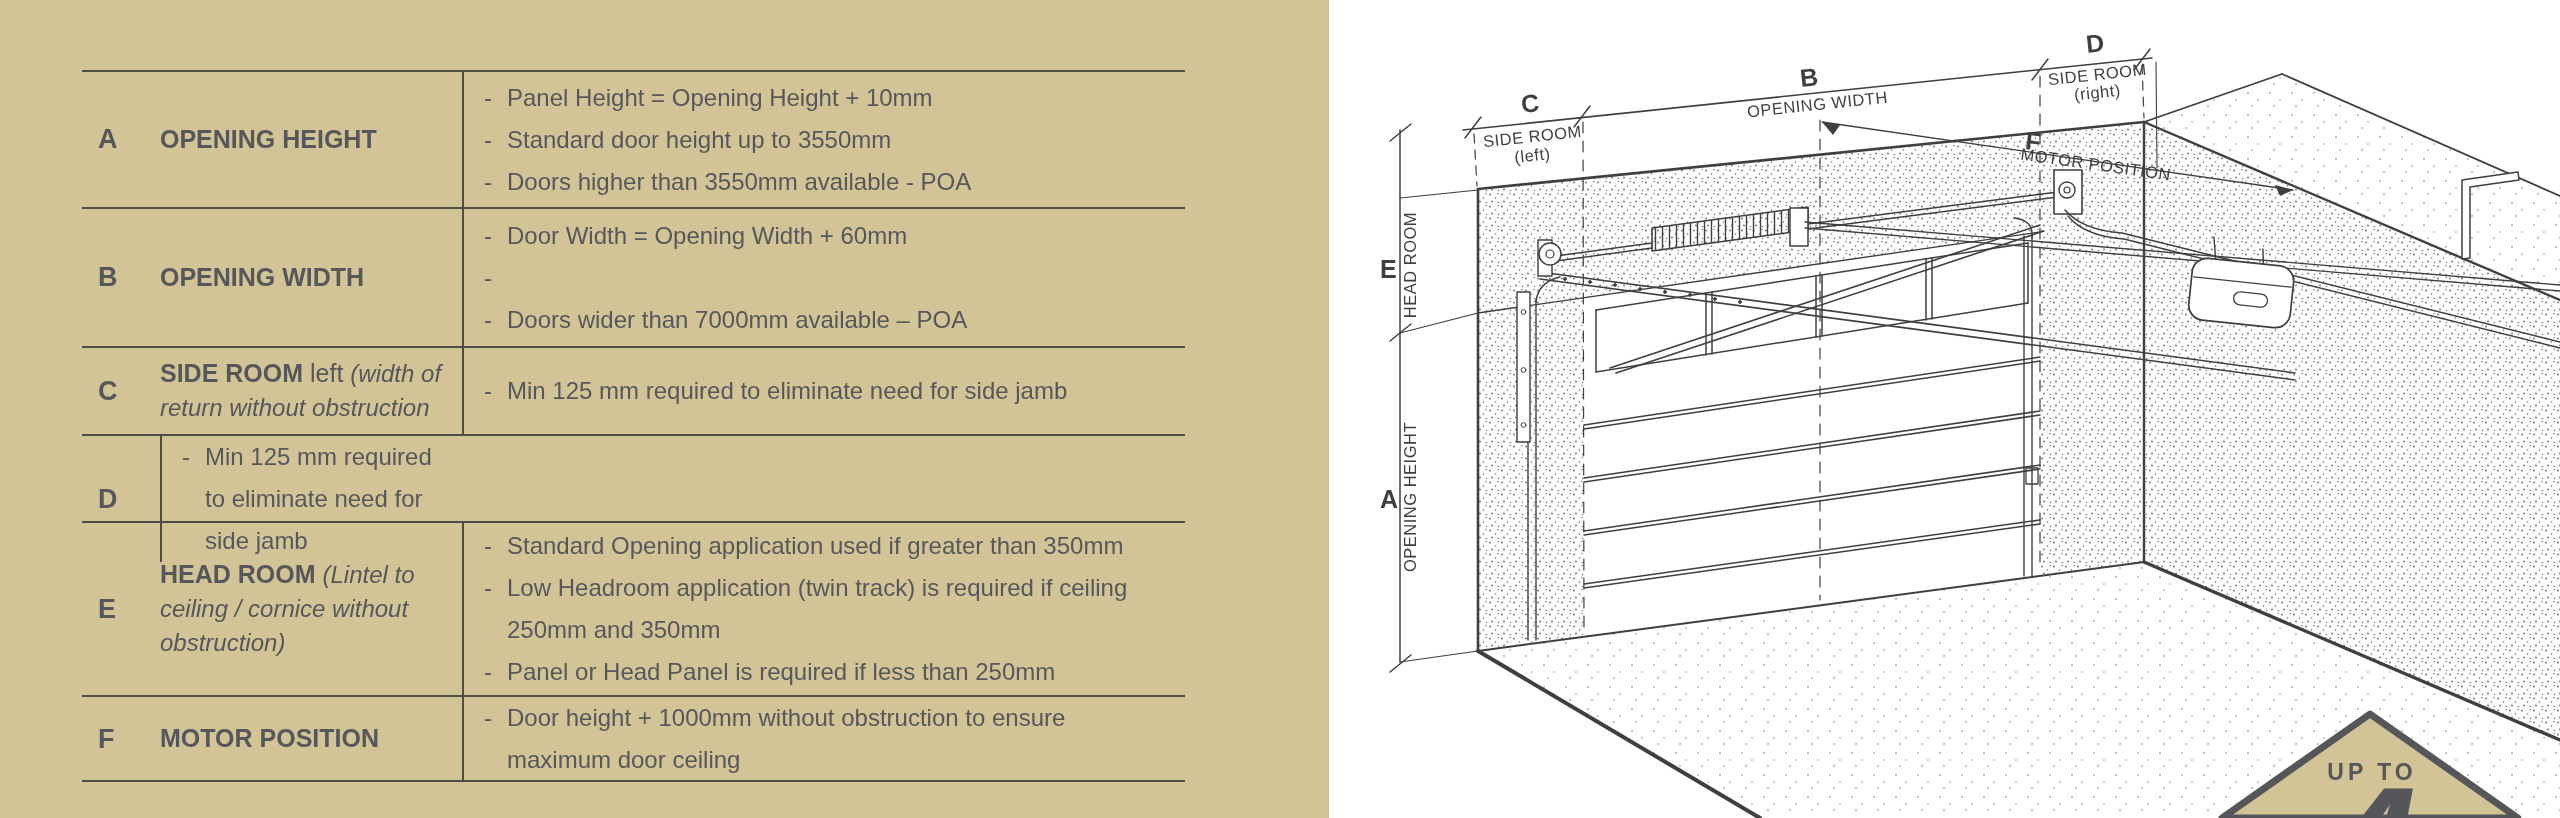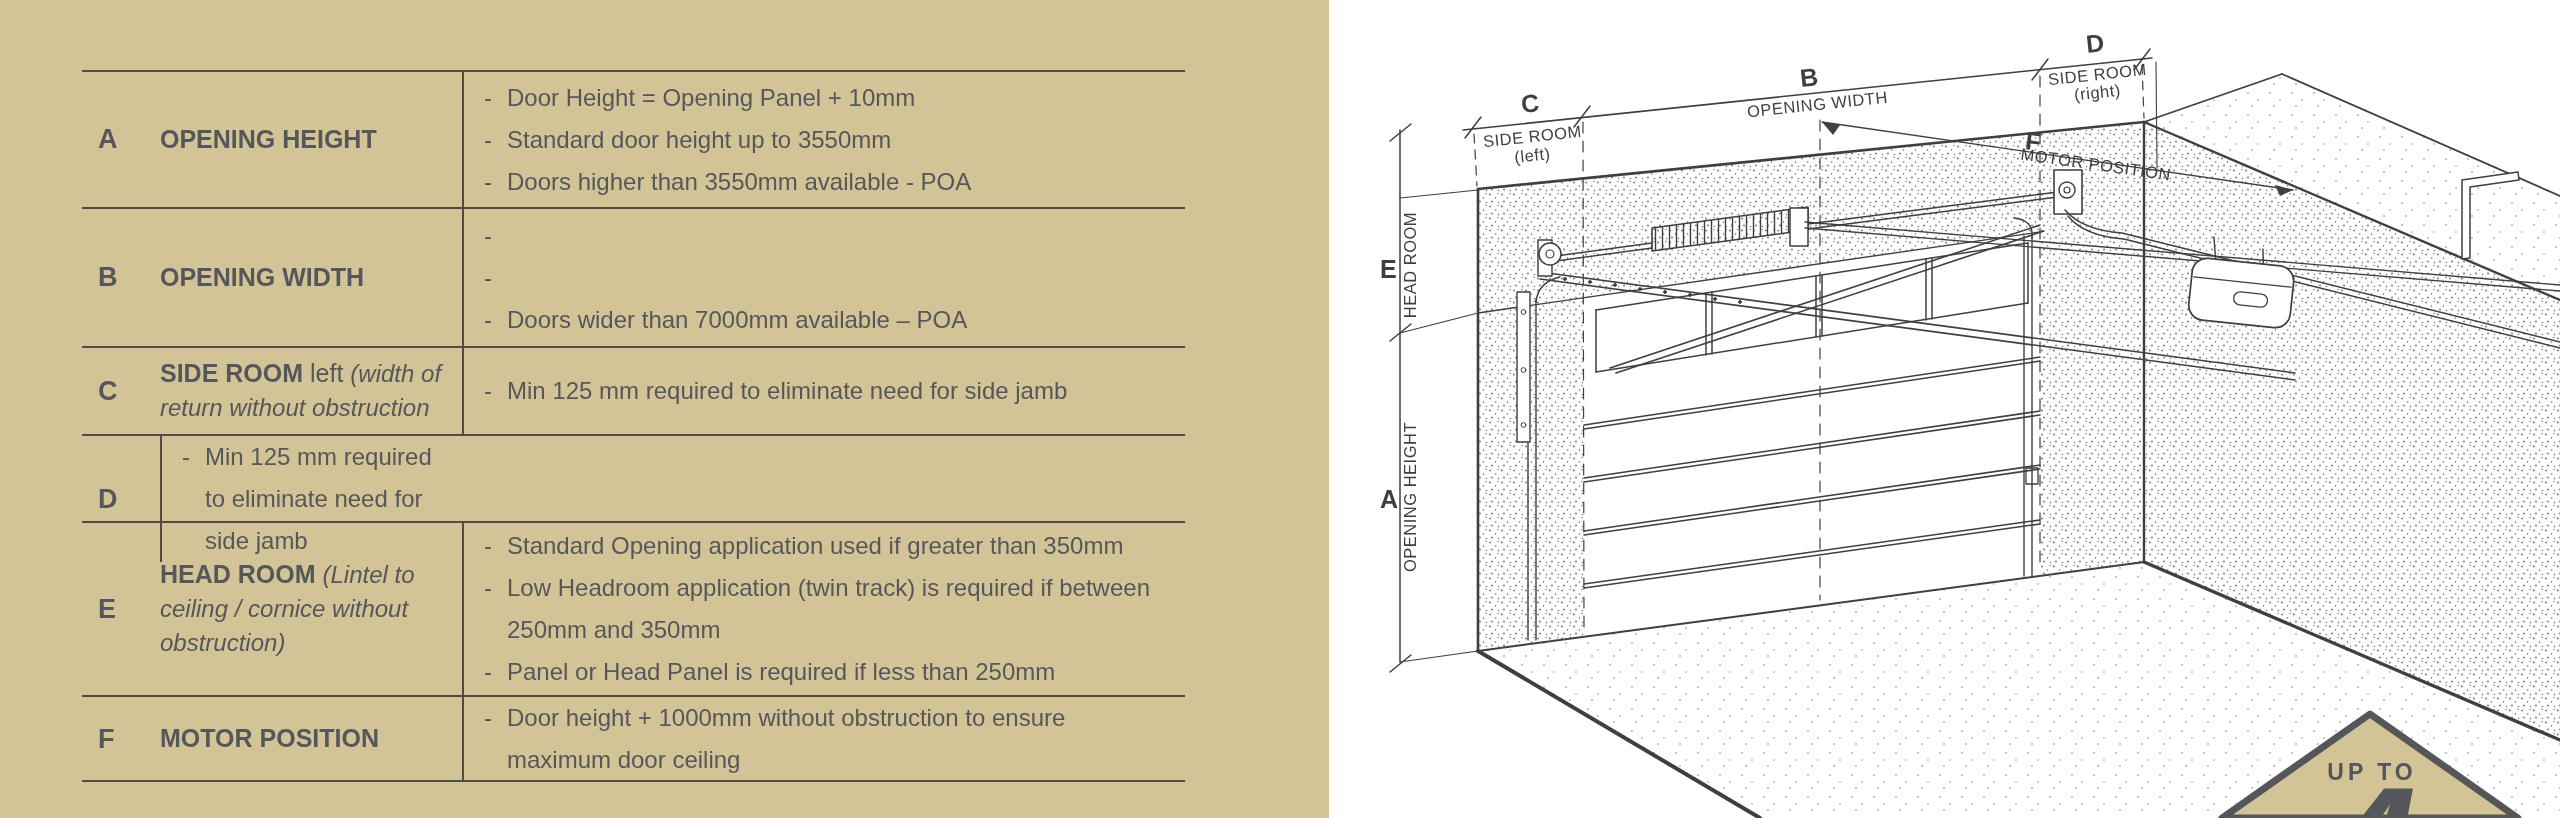--- a/index.html
+++ b/index.html
@@ -40,21 +40,21 @@
     <div class="trow" style="height:135px">
       <div class="cell-letter">A</div>
       <div class="cell-name">
         <span class="nb">OPENING HEIGHT</span>
         <span class="nm"></span>
         <span class="ni"></span>
       </div>
       <div class="cell-bullets">
         <div class="bullet">
             <span class="dash">-</span>
-            <span>Door Height = Opening Panel + 10mm</span>
+            <span>Panel Height = Opening Height + 10mm</span>
           </div>
         <div class="bullet">
             <span class="dash">-</span>
             <span>Standard door height up to 3550mm</span>
           </div>
         <div class="bullet">
             <span class="dash">-</span>
             <span>Doors higher than 3550mm available  - POA</span>
           </div>
       </div>
@@ -63,20 +63,21 @@
     <div class="trow" style="height:137px">
       <div class="cell-letter">B</div>
       <div class="cell-name">
         <span class="nb">OPENING WIDTH</span>
         <span class="nm"></span>
         <span class="ni"></span>
       </div>
       <div class="cell-bullets">
         <div class="bullet">
             <span class="dash">-</span>
+            <span>Door Width = Opening Width + 60mm</span>
           </div>
         <div class="bullet">
             <span class="dash">-</span>
           </div>
         <div class="bullet">
             <span class="dash">-</span>
             <span>Doors wider than 7000mm available – POA</span>
           </div>
       </div>
     </div>
@@ -113,21 +114,21 @@
         <span class="nm"></span>
         <span class="ni">(Lintel to ceiling / cornice without obstruction)</span>
       </div>
       <div class="cell-bullets">
         <div class="bullet">
             <span class="dash">-</span>
             <span>Standard Opening application used if greater than 350mm</span>
           </div>
         <div class="bullet">
             <span class="dash">-</span>
-            <span>Low Headroom application (twin track) is required if between 250mm and 350mm</span>
+            <span>Low Headroom application (twin track) is required if ceiling 250mm and 350mm</span>
           </div>
         <div class="bullet">
             <span class="dash">-</span>
             <span>Panel or Head Panel is required if less than 250mm</span>
           </div>
       </div>
     </div>
 
     <div class="trow" style="height:83px">
       <div class="cell-letter">F</div>

